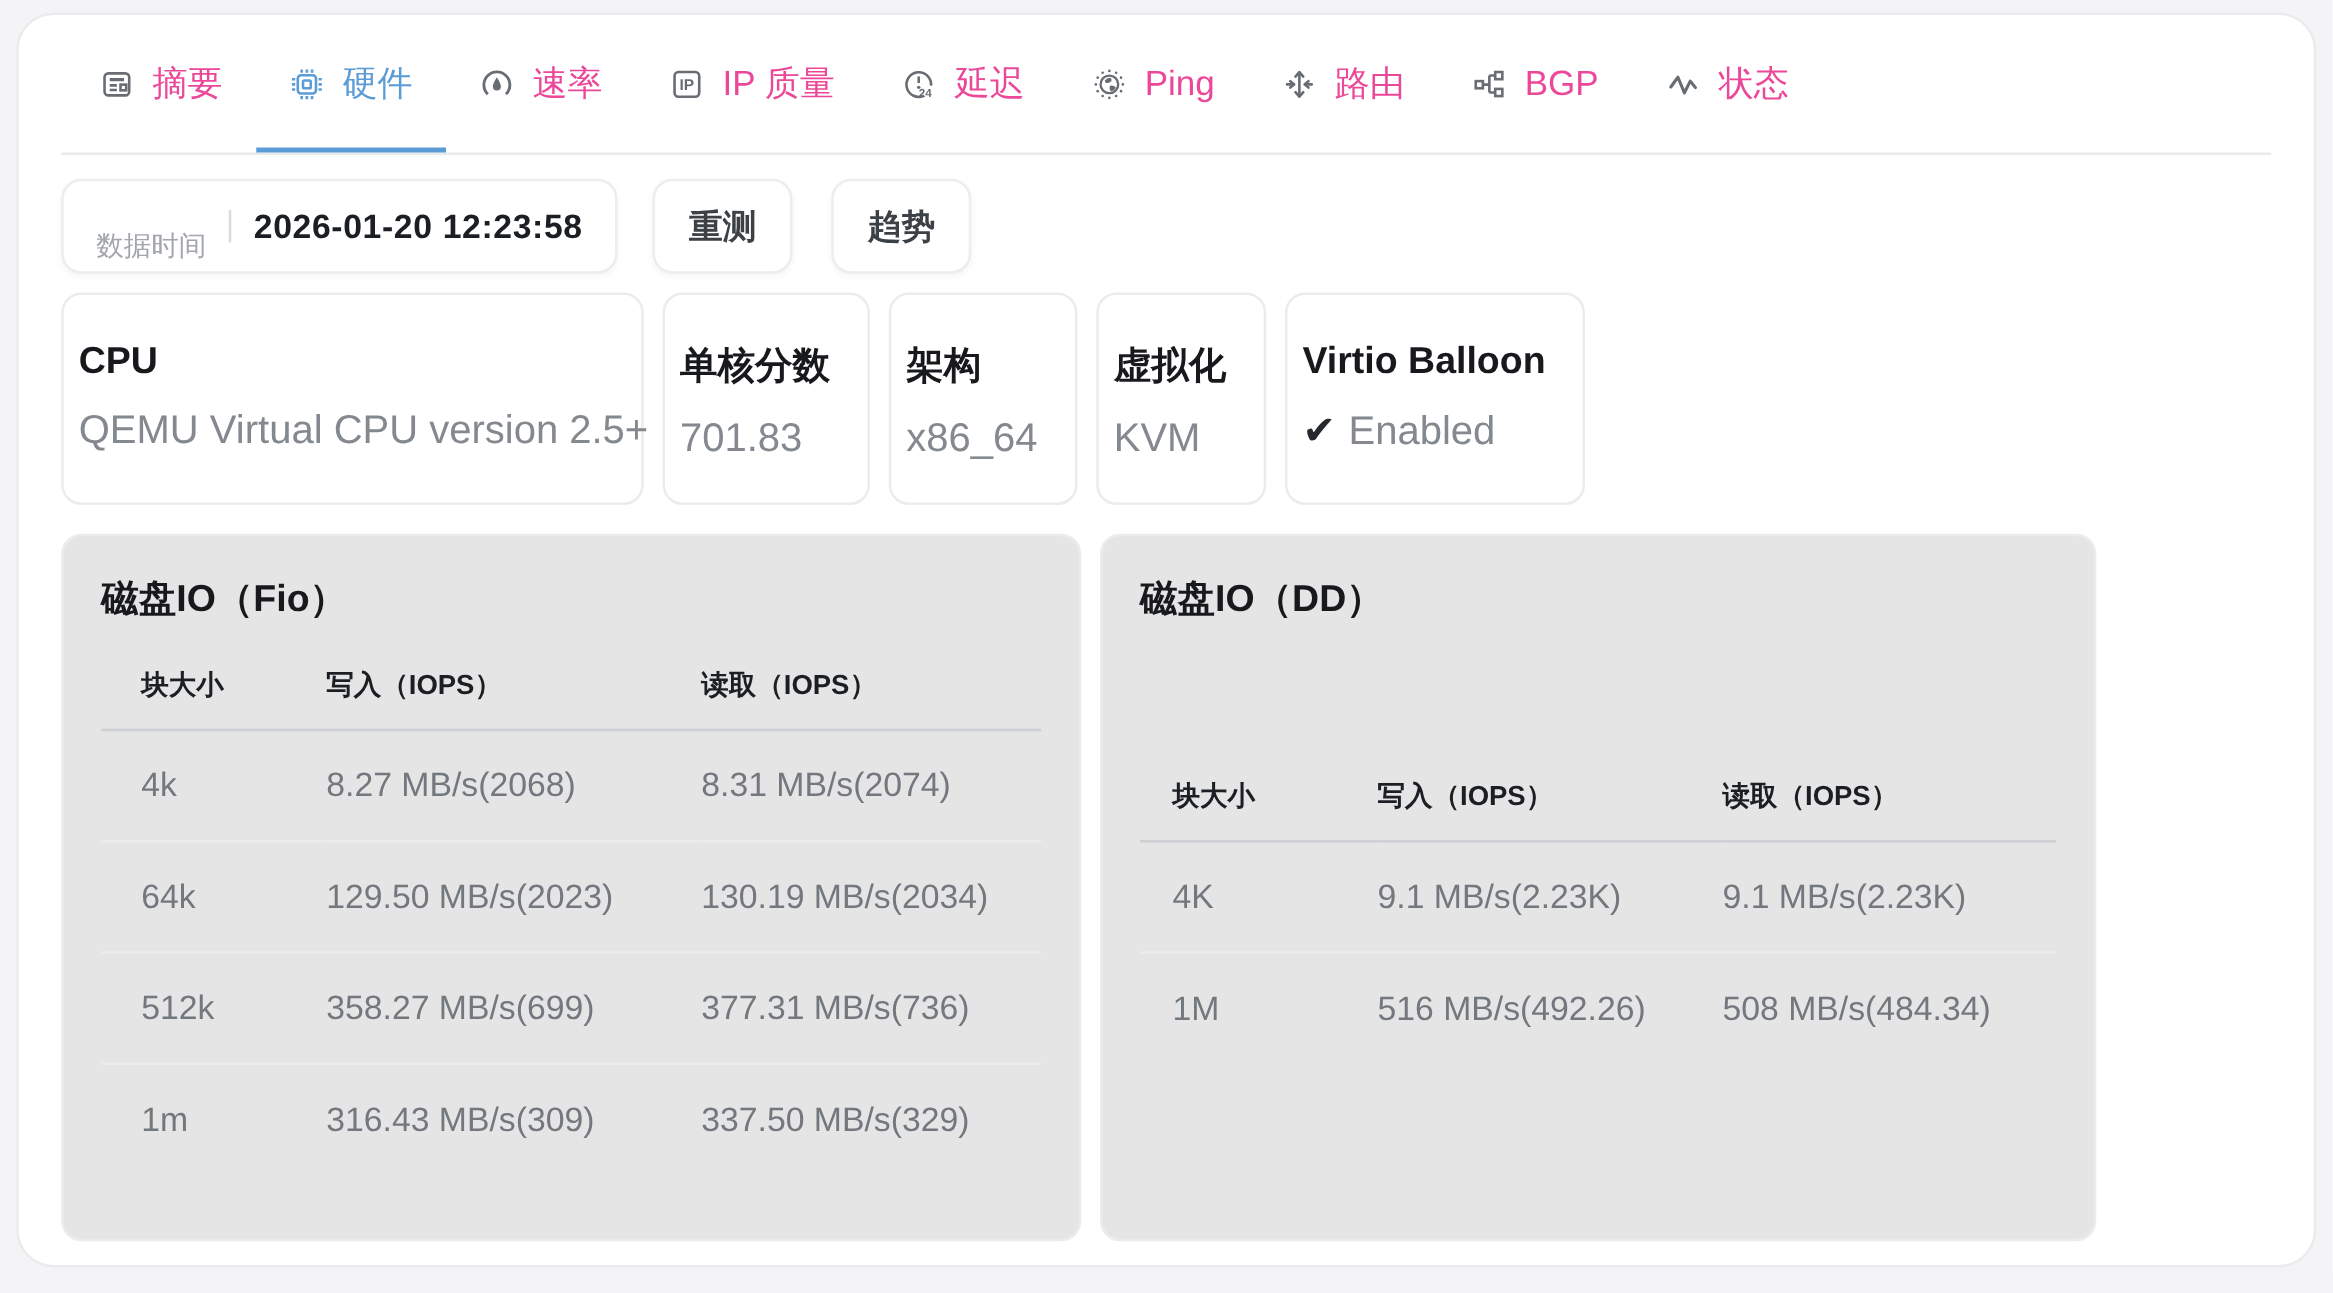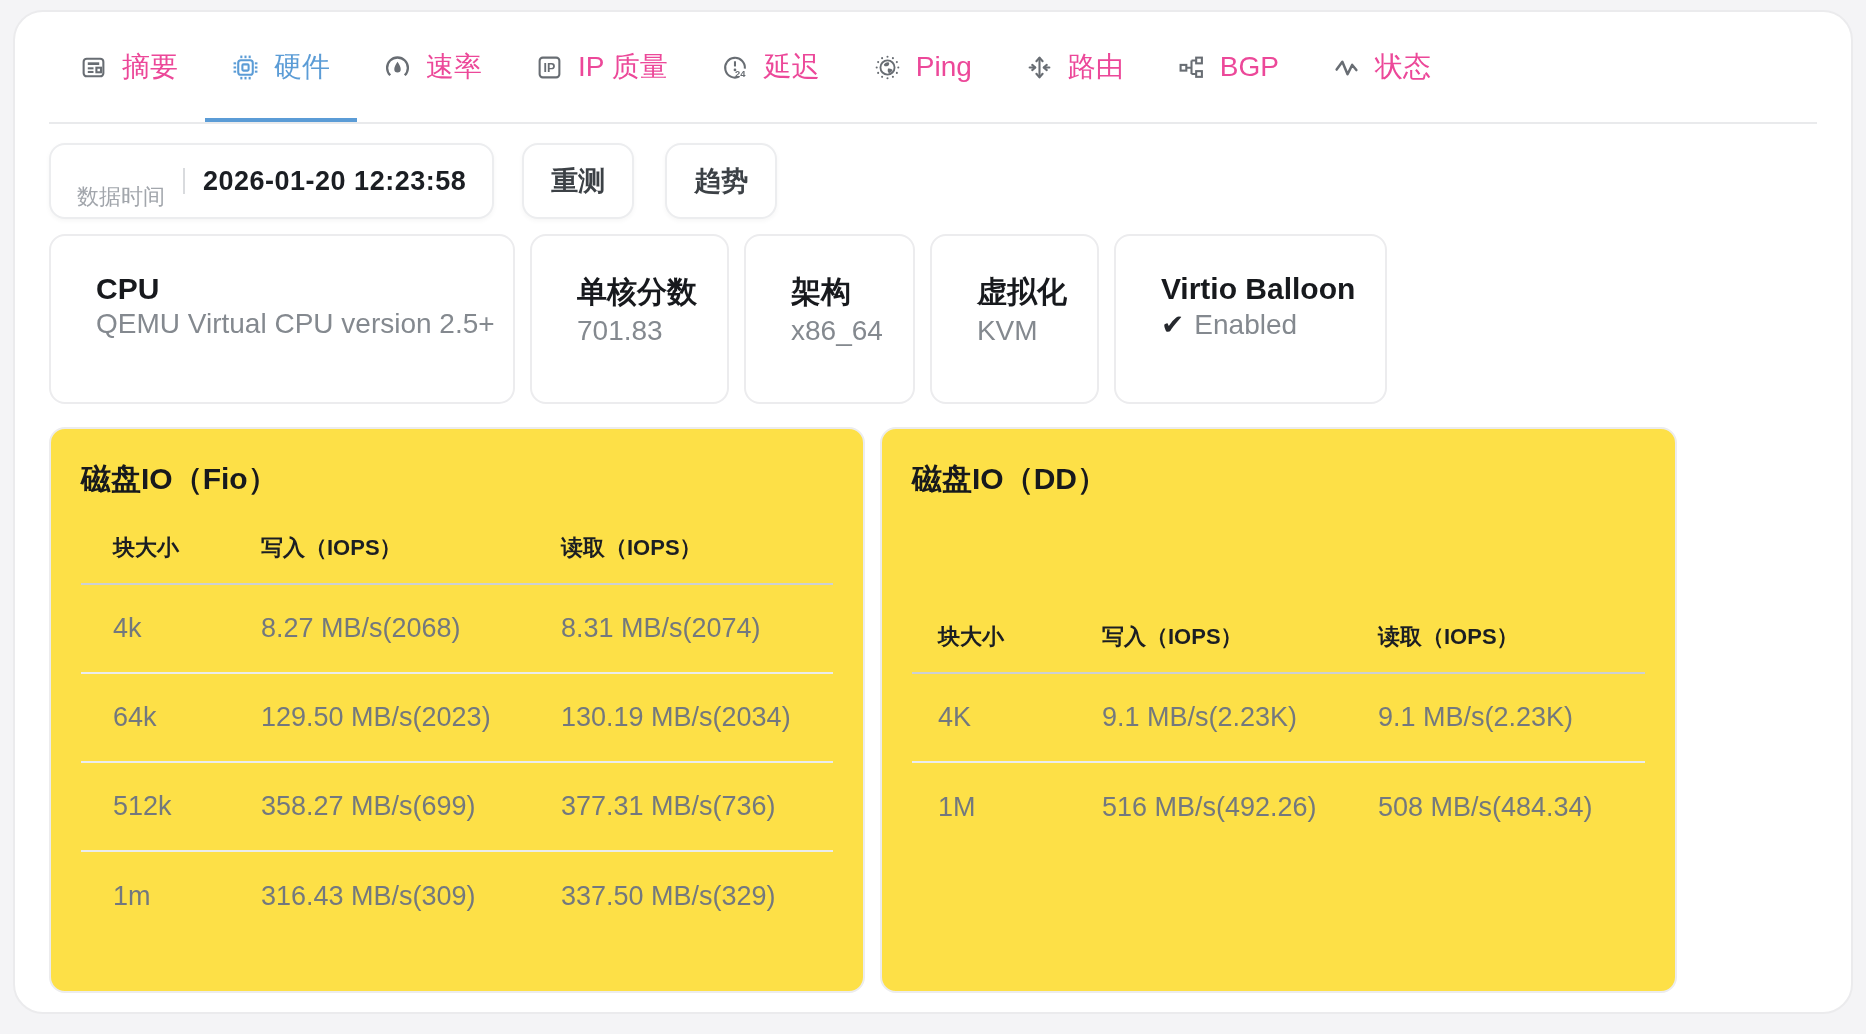--- a/index.html
+++ b/index.html
@@ -58,31 +58,31 @@
     font-size:27px; font-weight:600; color:#3c4146;
     cursor:pointer;
   }
   .btn-retest { margin-left:28px; }
   .btn-trend { margin-left:31px; }
 
   
   .cards { margin-top:15px; display:flex; gap:15px; }
   .card {
     background:#fff; border:2px solid #ececee; border-radius:16px;
-    height:170px; padding:36px 30px 0 45px;
+    height:170px; padding:36px 30px 0 12px;
   }
   .card-title { font-size:30px; font-weight:bold; color:#17191d; white-space:nowrap; }
-  .card-value { margin-top:2px; font-size:28px; color:#84898f; white-space:nowrap; }
+  .card-value { margin-top:19px; font-size:32px; color:#84898f; white-space:nowrap; }
   .card-cpu { width:466px; }
   .check { color:#26292e; font-weight:bold; margin-right:10px; }
 
   
   .panels { margin-top:23px; display:flex; gap:15px; }
   .panel {
-    background:#fde047; border:2px solid #ececee; border-radius:16px;
+    background:#e5e5e5; border:2px solid #ececee; border-radius:16px;
     height:566px; padding:30px;
     display:flex; flex-direction:column;
   }
   .panel-fio { width:816px; }
   .panel-dd  { width:797px; }
   .panel-title { font-size:30px; font-weight:bold; color:#17191d; }
   .table-wrap { flex:1; display:flex; flex-direction:column; justify-content:center; }
   table.io { border-collapse:collapse; width:100%; table-layout:fixed; }
   table.io th {
     text-align:left; font-size:22px; font-weight:bold; color:#1b1e23;

